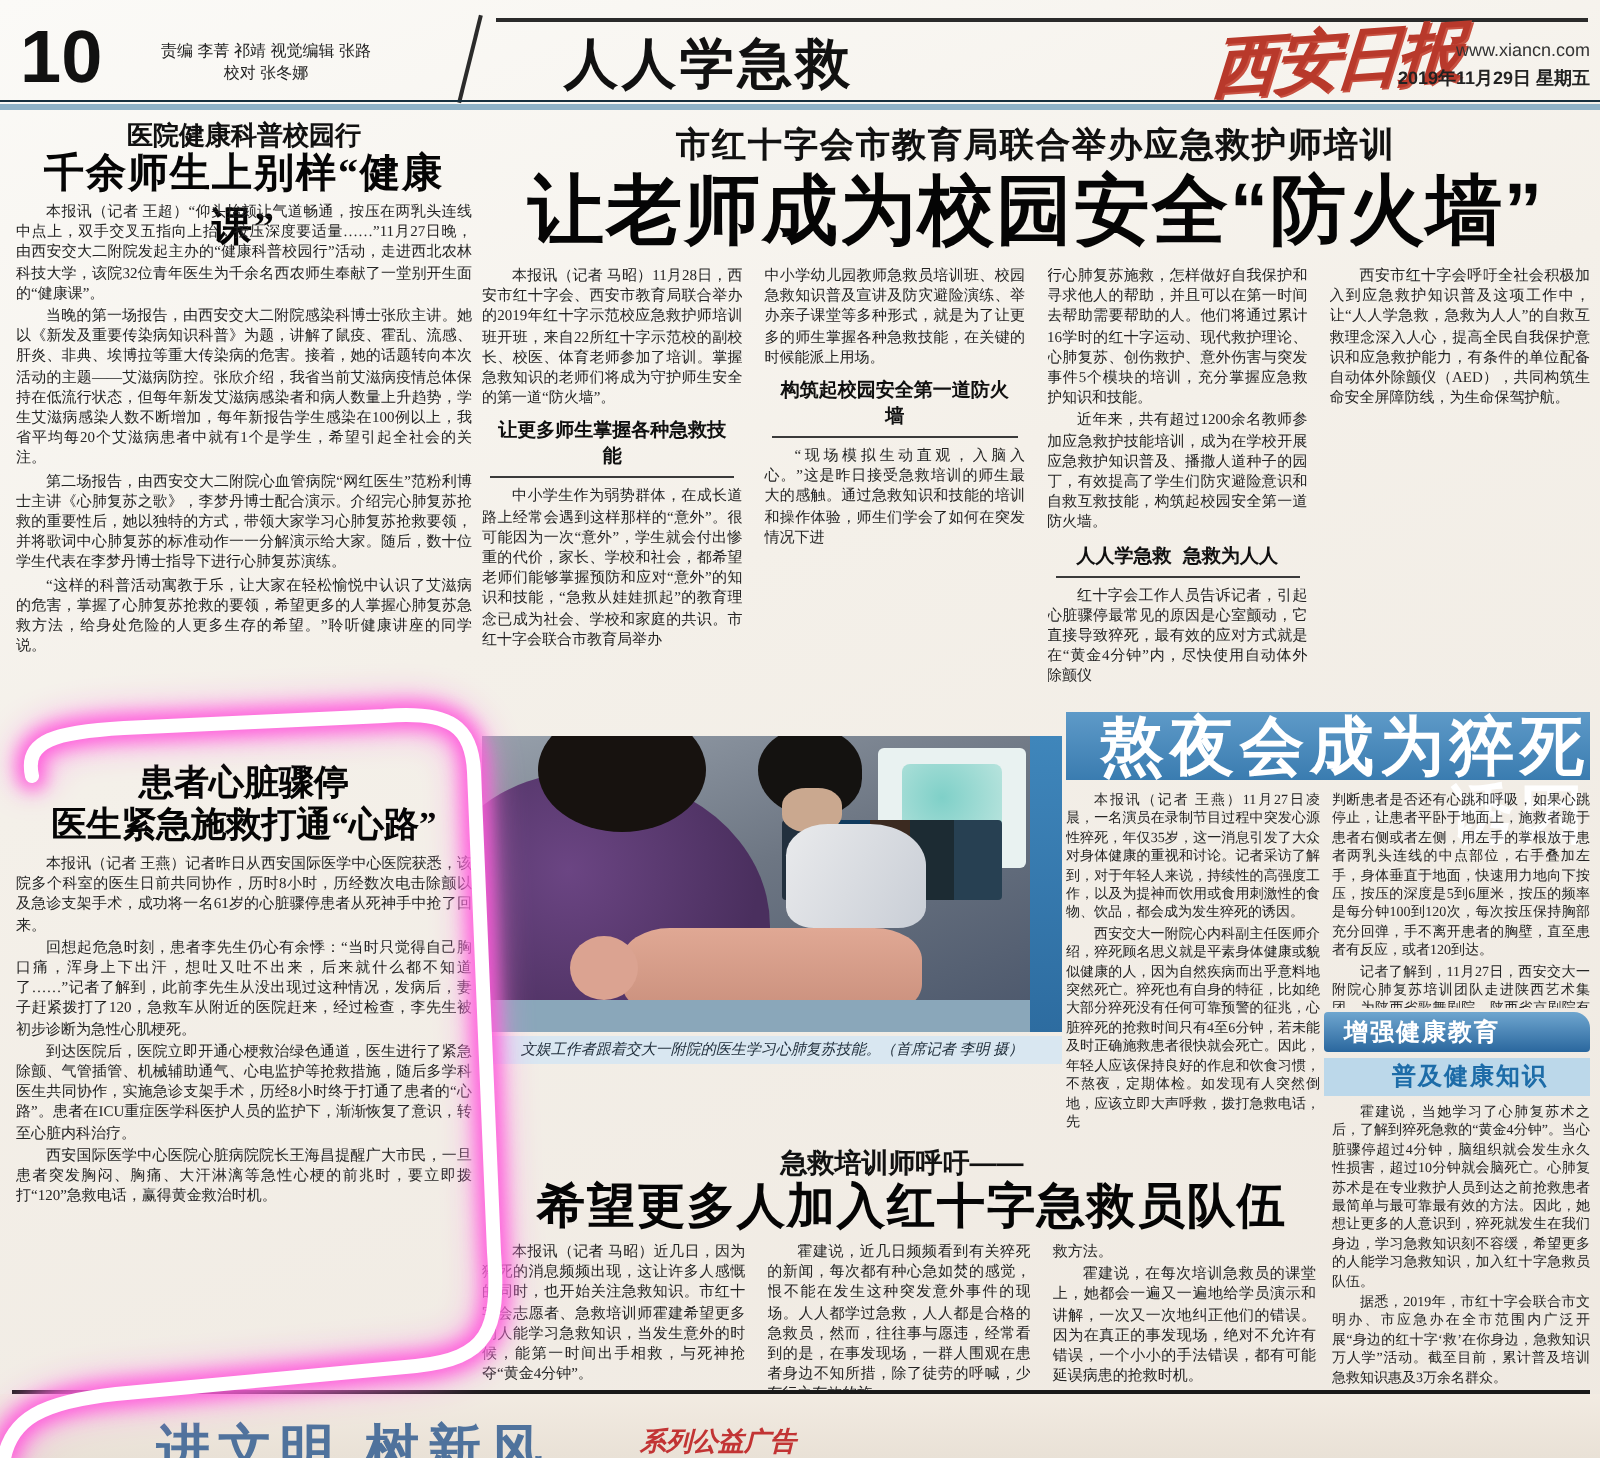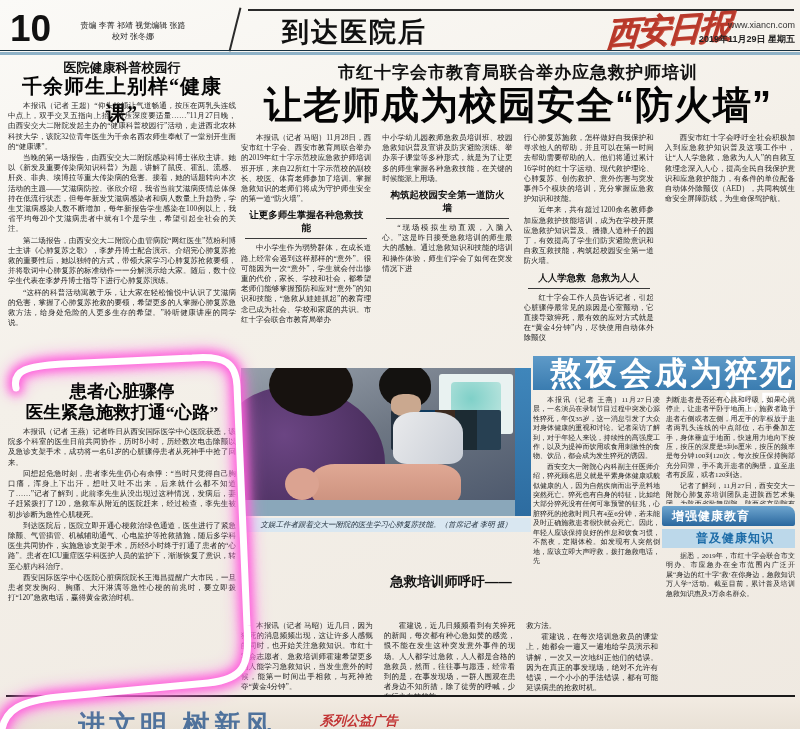--- a/index.html
+++ b/index.html
@@ -80,21 +80,21 @@
 
 <div class="page">
 
   <div class="abs pagenum sans">10</div>
   <div class="abs credits sans">
     <div>责编 李菁 祁靖 视觉编辑 张路</div>
     <div>校对 张冬娜</div>
   </div>
   <div class="abs diag"></div>
   <div class="abs topline"></div>
-  <div class="abs section-title sans">到达医院后</div>
+  <div class="abs section-title sans">人人学急救</div>
   <div class="abs masthead">西安日报</div>
   <div class="abs web sans">www.xiancn.com</div>
   <div class="abs date sans">2019年11月29日 星期五</div>
   <div class="abs rule-dark"></div>
   <div class="abs rule-blue"></div>
 
   <div class="abs a1-kick kicker sans">医院健康科普校园行</div>
   <div class="abs a1-head headline">千余师生上别样“健康课”</div>
   <div class="abs a1-body">
       <p class="bp">本报讯（记者 王超）“仰头抬颏让气道畅通，按压在两乳头连线中点上，双手交叉五指向上抬，按压深度要适量……”11月27日晚，由西安交大二附院发起主办的“健康科普校园行”活动，走进西北农林科技大学，该院32位青年医生为千余名西农师生奉献了一堂别开生面的“健康课”。</p>
@@ -163,33 +163,35 @@
       <p class="bp noind">判断患者是否还有心跳和呼吸，如果心跳停止，让患者平卧于地面上，施救者跪于患者右侧或者左侧，用左手的掌根放于患者两乳头连线的中点部位，右手叠加左手，身体垂直于地面，快速用力地向下按压，按压的深度是5到6厘米，按压的频率是每分钟100到120次，每次按压保持胸部充分回弹，手不离开患者的胸壁，直至患者有反应，或者120到达。</p>
       <p class="bp">记者了解到，11月27日，西安交大一附院心肺复苏培训团队走进陕西艺术集团，为陕西省歌舞剧院、陕西省京剧院有限公司、陕西省杂技艺术团等单位的百余位文娱工作人员进行了徒手心肺复苏示范，帮助他们学会常见的自救和救人知识。</p>
     </div>
 
   <div class="abs hbox">
     <div class="bar1">增强健康教育</div>
     <div class="bar2">普及健康知识</div>
   </div>
 
   <div class="abs ap-kick kicker sans">急救培训师呼吁——</div>
+  <div class="abs ap-head headline sans">希望更多人加入红十字急救员队伍</div>
   <div class="abs ap-cols colwrap">
     <div>
         <p class="bp">本报讯（记者 马昭）近几日，因为猝死的消息频频出现，这让许多人感慨的同时，也开始关注急救知识。市红十字会志愿者、急救培训师霍建希望更多的人能学习急救知识，当发生意外的时候，能第一时间出手相救，与死神抢夺“黄金4分钟”。</p>
       </div>
     <div>
         <p class="bp">霍建说，近几日频频看到有关猝死的新闻，每次都有种心急如焚的感觉，恨不能在发生这种突发意外事件的现场。人人都学过急救，人人都是合格的急救员，然而，往往事与愿违，经常看到的是，在事发现场，一群人围观在患者身边不知所措，除了徒劳的呼喊，少有行之有效的施</p>
       </div>
     <div>
         <p class="bp noind">救方法。</p>
         <p class="bp">霍建说，在每次培训急救员的课堂上，她都会一遍又一遍地给学员演示和讲解，一次又一次地纠正他们的错误。因为在真正的事发现场，绝对不允许有错误，一个小小的手法错误，都有可能延误病患的抢救时机。</p>
       </div>
   </div>
   <div class="abs ap-col4 small">
+      <p class="bp">霍建说，当她学习了心肺复苏术之后，了解到猝死急救的“黄金4分钟”。当心脏骤停超过4分钟，脑组织就会发生永久性损害，超过10分钟就会脑死亡。心肺复苏术是在专业救护人员到达之前抢救患者最简单与最可靠最有效的方法。因此，她想让更多的人意识到，猝死就发生在我们身边，学习急救知识刻不容缓，希望更多的人能学习急救知识，加入红十字急救员队伍。</p>
       <p class="bp">据悉，2019年，市红十字会联合市文明办、市应急办在全市范围内广泛开展“身边的红十字‘救’在你身边，急救知识万人学”活动。截至目前，累计普及培训急救知识惠及3万余名群众。</p>
     </div>
 
   <div class="abs botrule"></div>
   <div class="abs botstrip"></div>
   <div class="abs slogan">进文明 树新风</div>
   <div class="abs slogan-note">系列公益广告</div>
 
   <svg class="abs mark" viewBox="0 0 800 729">
     <path d="M 16 388 C 12 370 28 366 62 364 L 192 358 C 226 355 236 364 237 386 L 247 626 C 250 666 244 679 208 683 L 58 697 C 20 701 6 710 2 729" fill="none" stroke="#ff5ada" stroke-width="17" stroke-linecap="round" opacity="0.55" style="filter:blur(4px);"></path>

